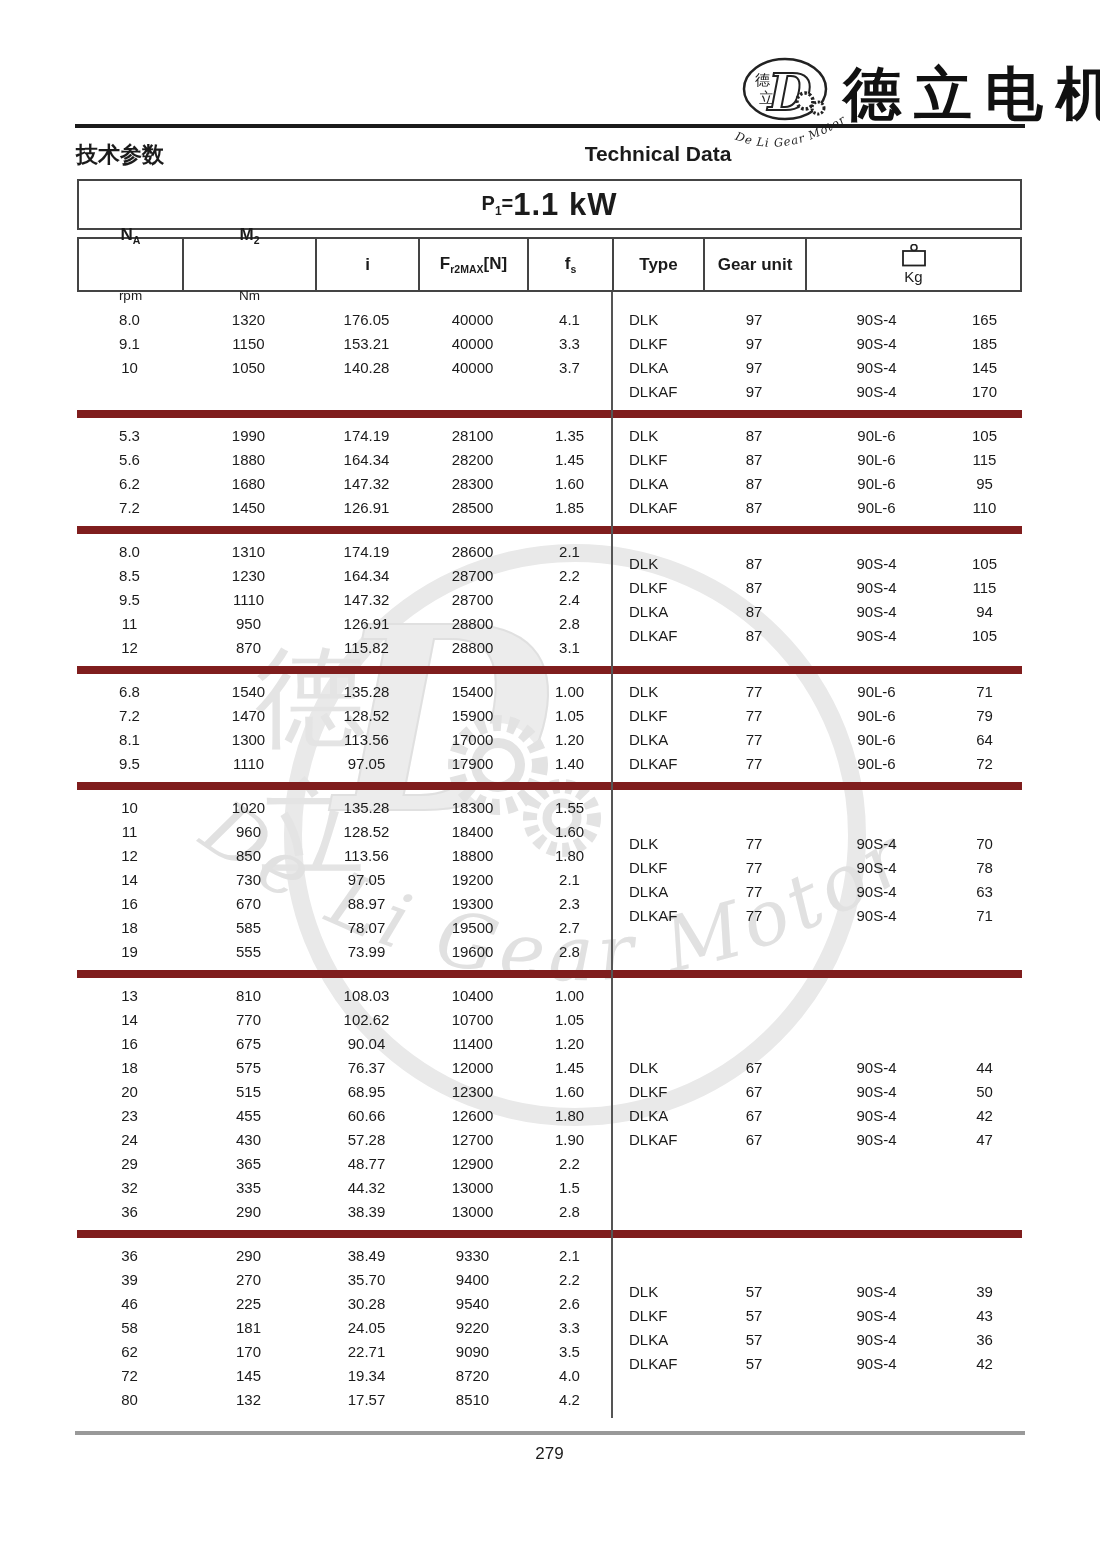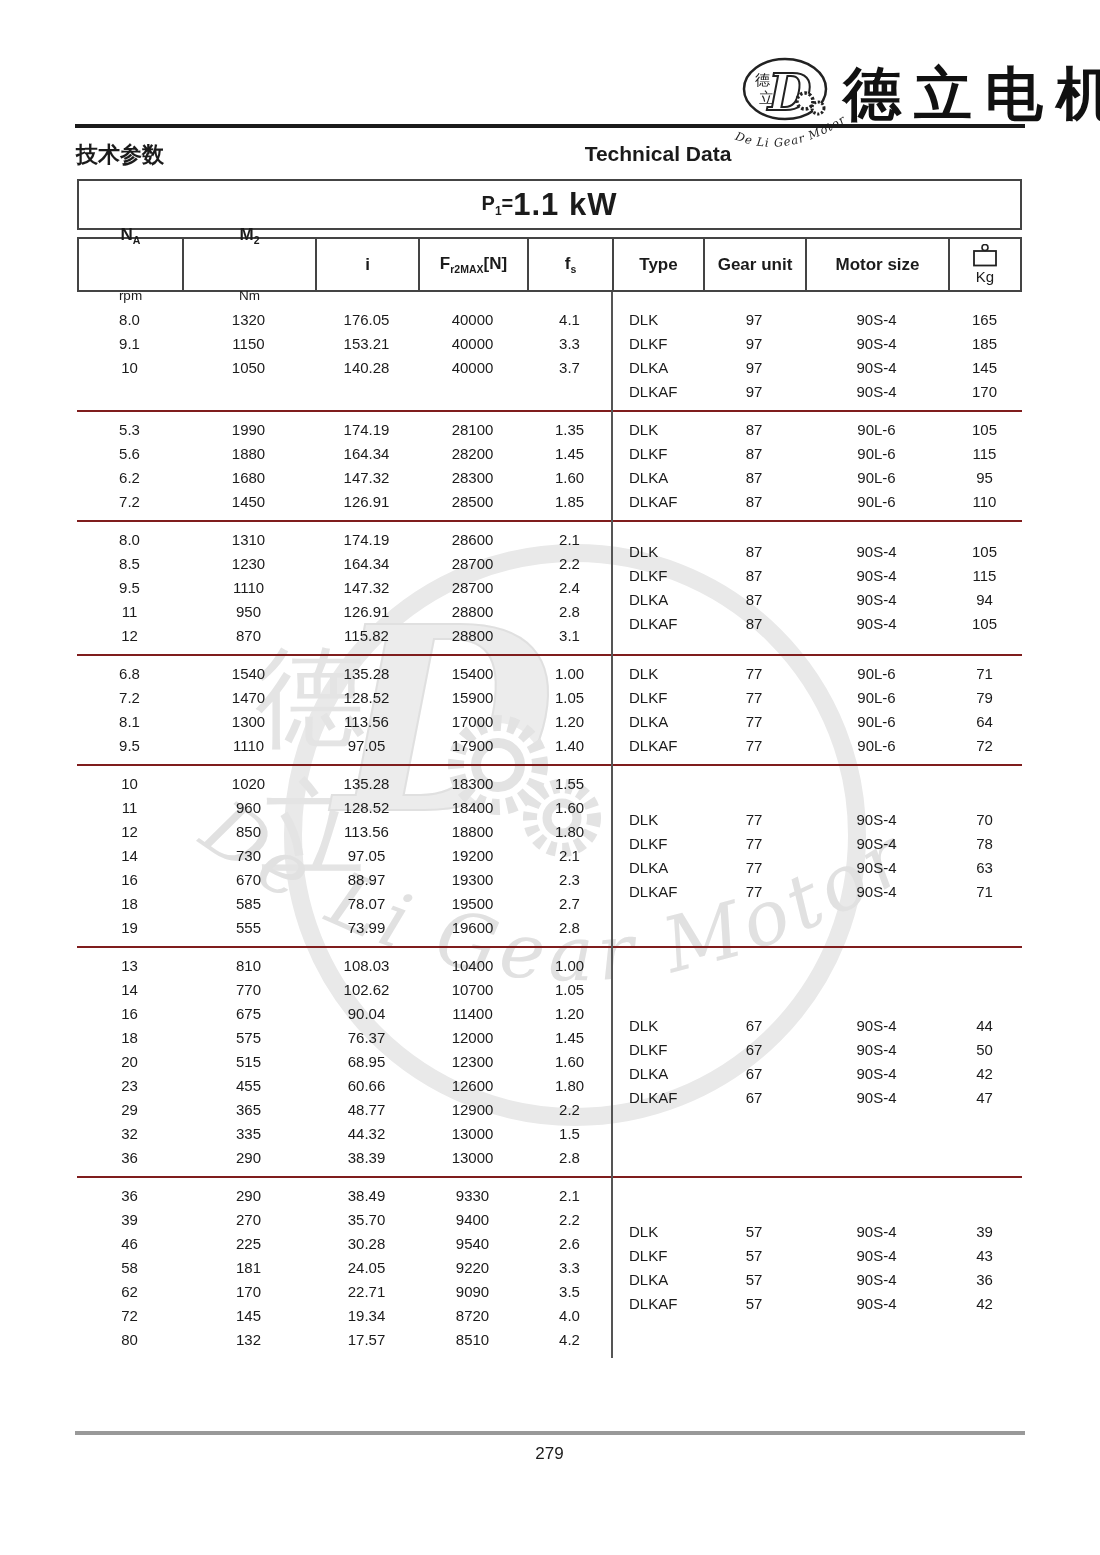--- a/index.html
+++ b/index.html
@@ -42,21 +42,21 @@
   .hcell:last-child { border-right:none; flex:1; }
   .hmain { font-size:17px; font-weight:bold; }
   .hmain sub { font-size:10.5px; font-weight:bold; }
   .hsub { font-size:13.5px;margin-top:42px; }
   .w-na{width:105px} .w-m2{width:133px} .w-i{width:103px} .w-fr{width:109px}
   .w-fs{width:85px} .w-ty{width:91px} .w-gu{width:102px} .w-ms{width:143px}
   .kg-label { font-size:15px; margin-top:1px; }
   
   .data-area { position:absolute; left:77px; top:292px; width:945px; }
   .v-divider { position:absolute; left:534px; top:0; bottom:0; width:2px; background:#555; }
-  .table-group { display:flex; padding:6px 0; border-bottom:2px solid #7f1d1d; }
+  .table-group { display:flex; padding:6px 0; border-bottom:8px solid #7f1d1d; }
   .table-group:first-child { padding-top:16px; }
   .table-group:last-child { border-bottom:none; }
   .group-left { width:535px; display:flex; flex-direction:column; justify-content:center; }
   .group-right { width:410px; display:flex; flex-direction:column; justify-content:center; }
   .data-row, .variant-row { display:flex; height:24px; line-height:24px; font-size:15px; }
   .dc { text-align:center; }
   .dc0{width:105px} .dc1{width:133px} .dc2{width:103px} .dc3{width:109px} .dc4{width:85px}
   .vc0{width:91px; padding-left:17px; text-align:left;}
   .vc1{width:102px; text-align:center;}
   .vc2{width:143px; text-align:center;}
@@ -132,23 +132,20 @@
       </div>
       <div class="hcell w-fs">
         <div class="hmain"><span>f</span><sub>s</sub></div>
       </div>
       <div class="hcell w-ty">
         <div class="hmain">Type</div>
       </div>
       <div class="hcell w-gu">
         <div class="hmain">Gear unit</div>
       </div>
-      <div class="hcell w-ms">
-        <div class="hmain">Motor size</div>
-      </div>
       <div class="hcell">
         <svg width="28" height="23" viewBox="0 0 28 23">
           <circle cx="14" cy="3.5" r="3" fill="none" stroke="#222" stroke-width="1.6"></circle>
           <rect x="3" y="7" width="22" height="14.5" fill="none" stroke="#222" stroke-width="1.8"></rect>
         </svg>
         <div class="kg-label">Kg</div>
       </div>
     </div>
 
     <div class="data-area">
@@ -510,20 +507,27 @@
                 <div class="dc dc4">1.60</div>
               </div>
               <div class="data-row">
                 <div class="dc dc0">23</div>
                 <div class="dc dc1">455</div>
                 <div class="dc dc2">60.66</div>
                 <div class="dc dc3">12600</div>
                 <div class="dc dc4">1.80</div>
               </div>
               <div class="data-row">
+                <div class="dc dc0">24</div>
+                <div class="dc dc1">430</div>
+                <div class="dc dc2">57.28</div>
+                <div class="dc dc3">12700</div>
+                <div class="dc dc4">1.90</div>
+              </div>
+              <div class="data-row">
                 <div class="dc dc0">29</div>
                 <div class="dc dc1">365</div>
                 <div class="dc dc2">48.77</div>
                 <div class="dc dc3">12900</div>
                 <div class="dc dc4">2.2</div>
               </div>
               <div class="data-row">
                 <div class="dc dc0">32</div>
                 <div class="dc dc1">335</div>
                 <div class="dc dc2">44.32</div>

